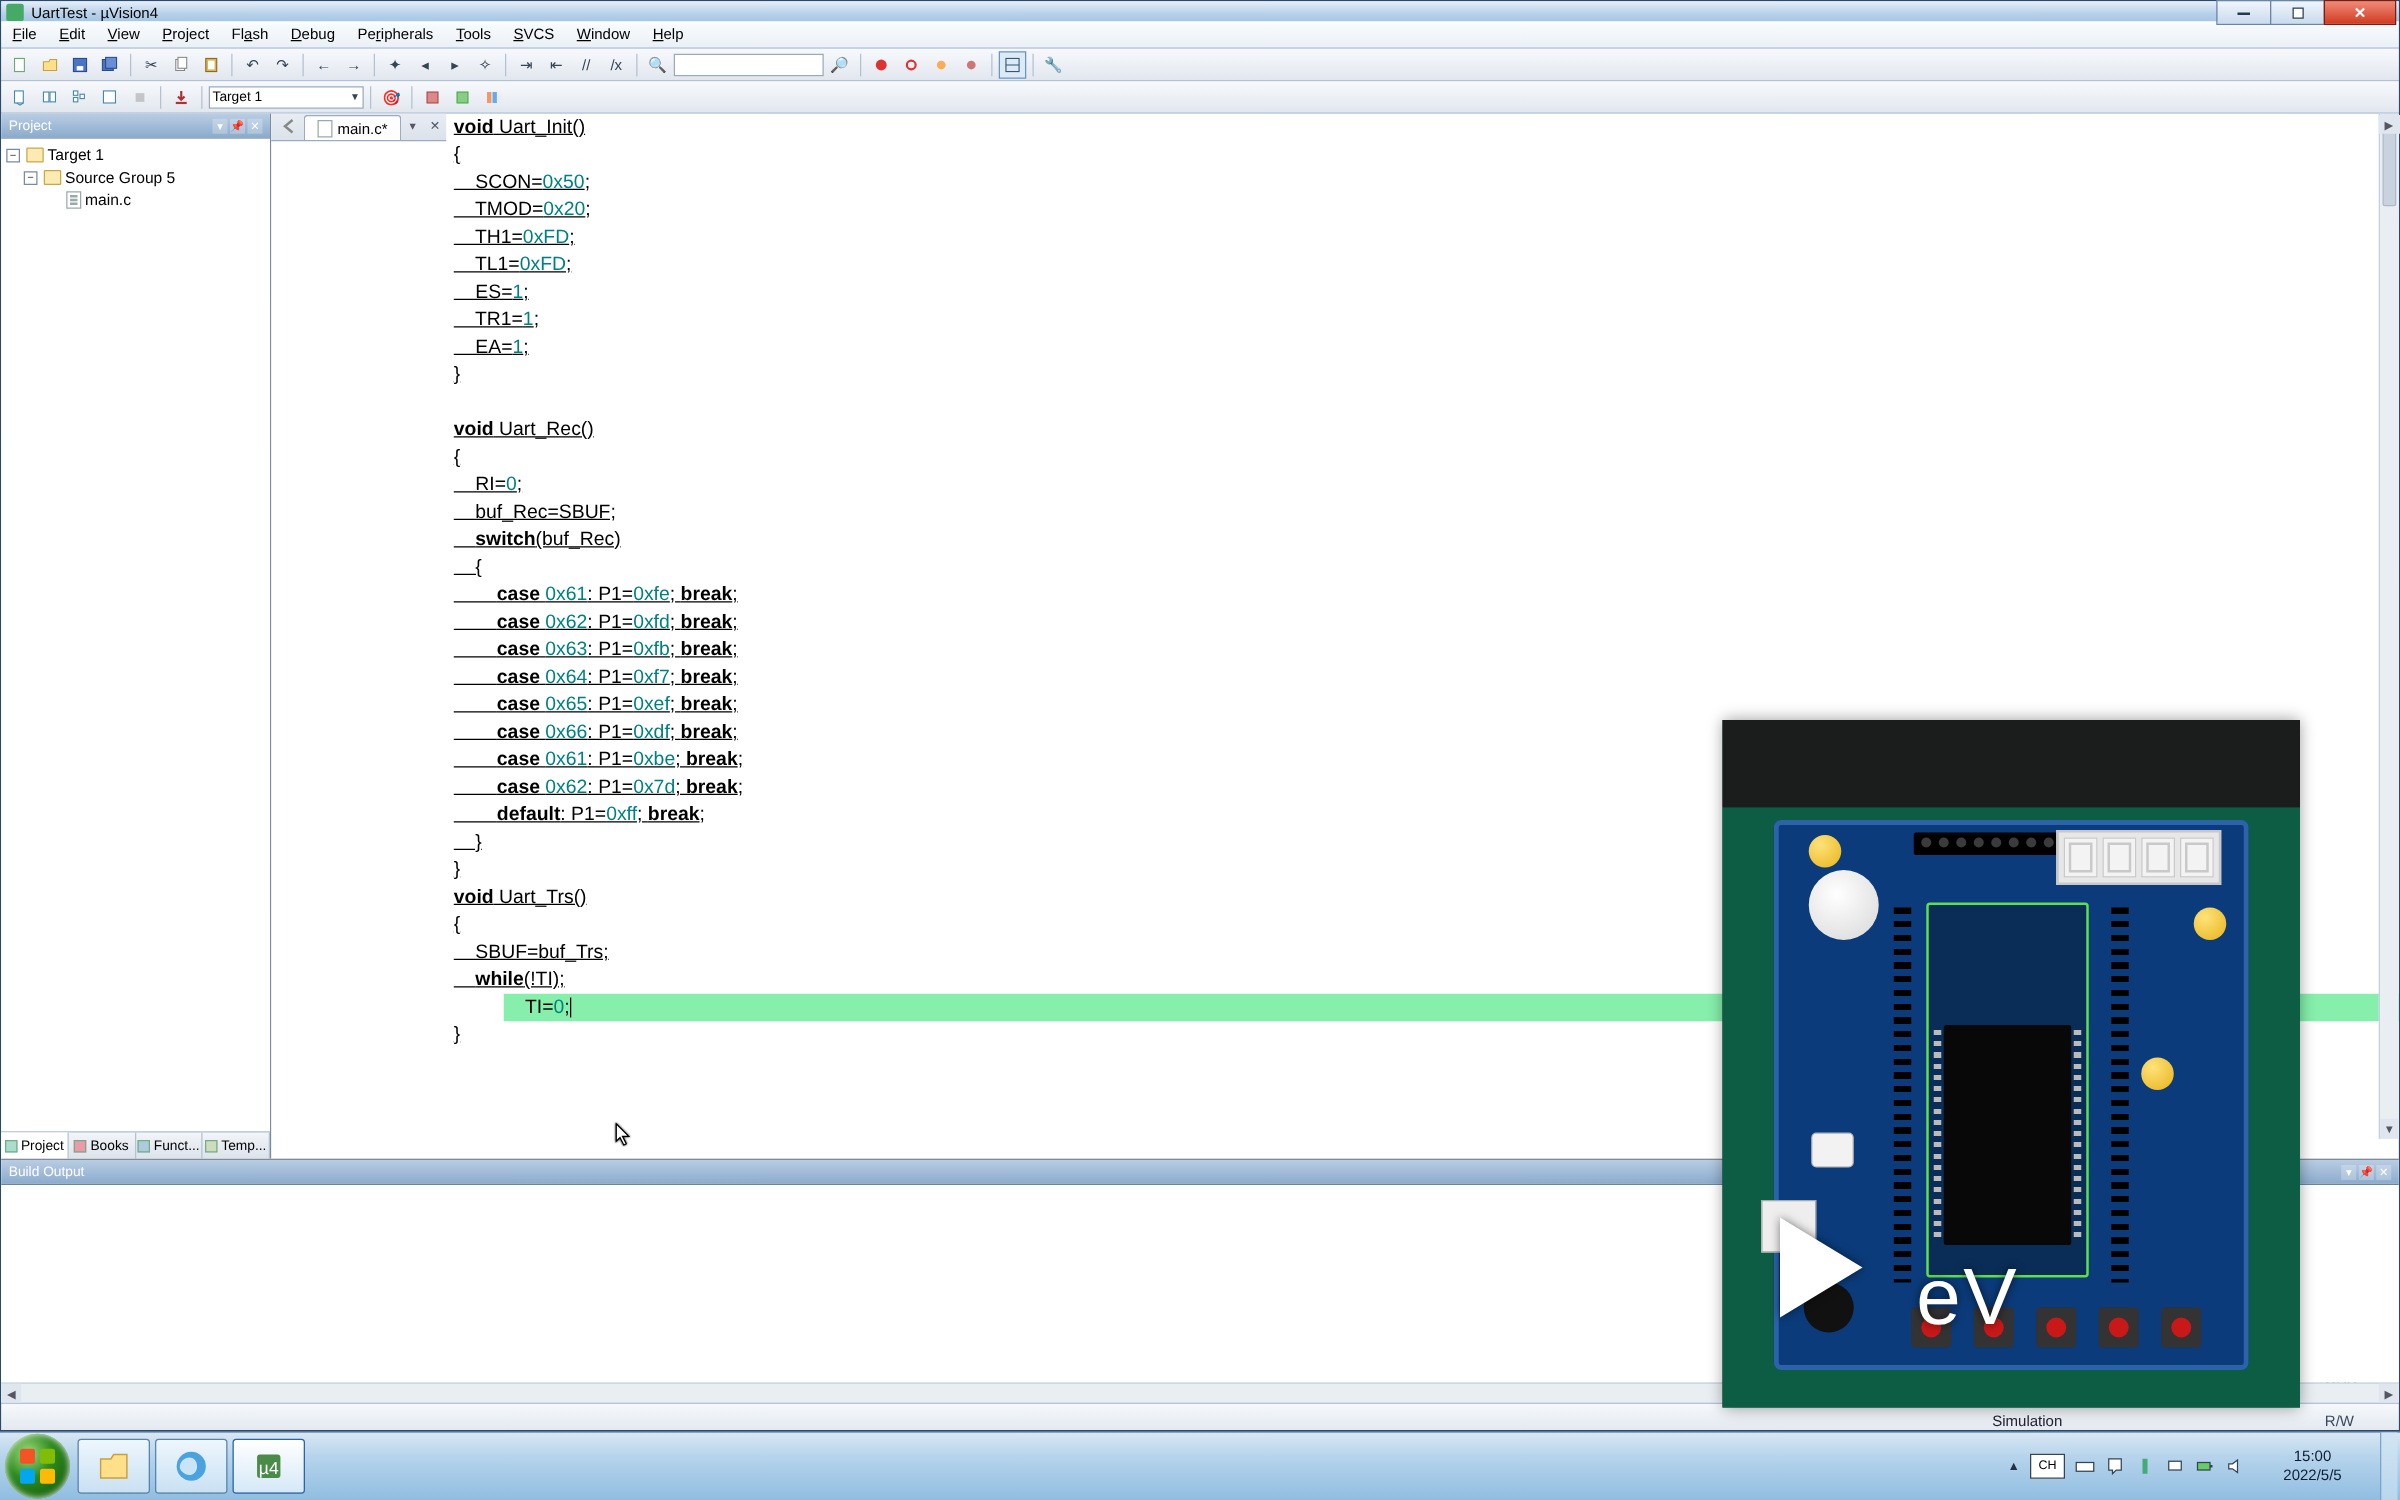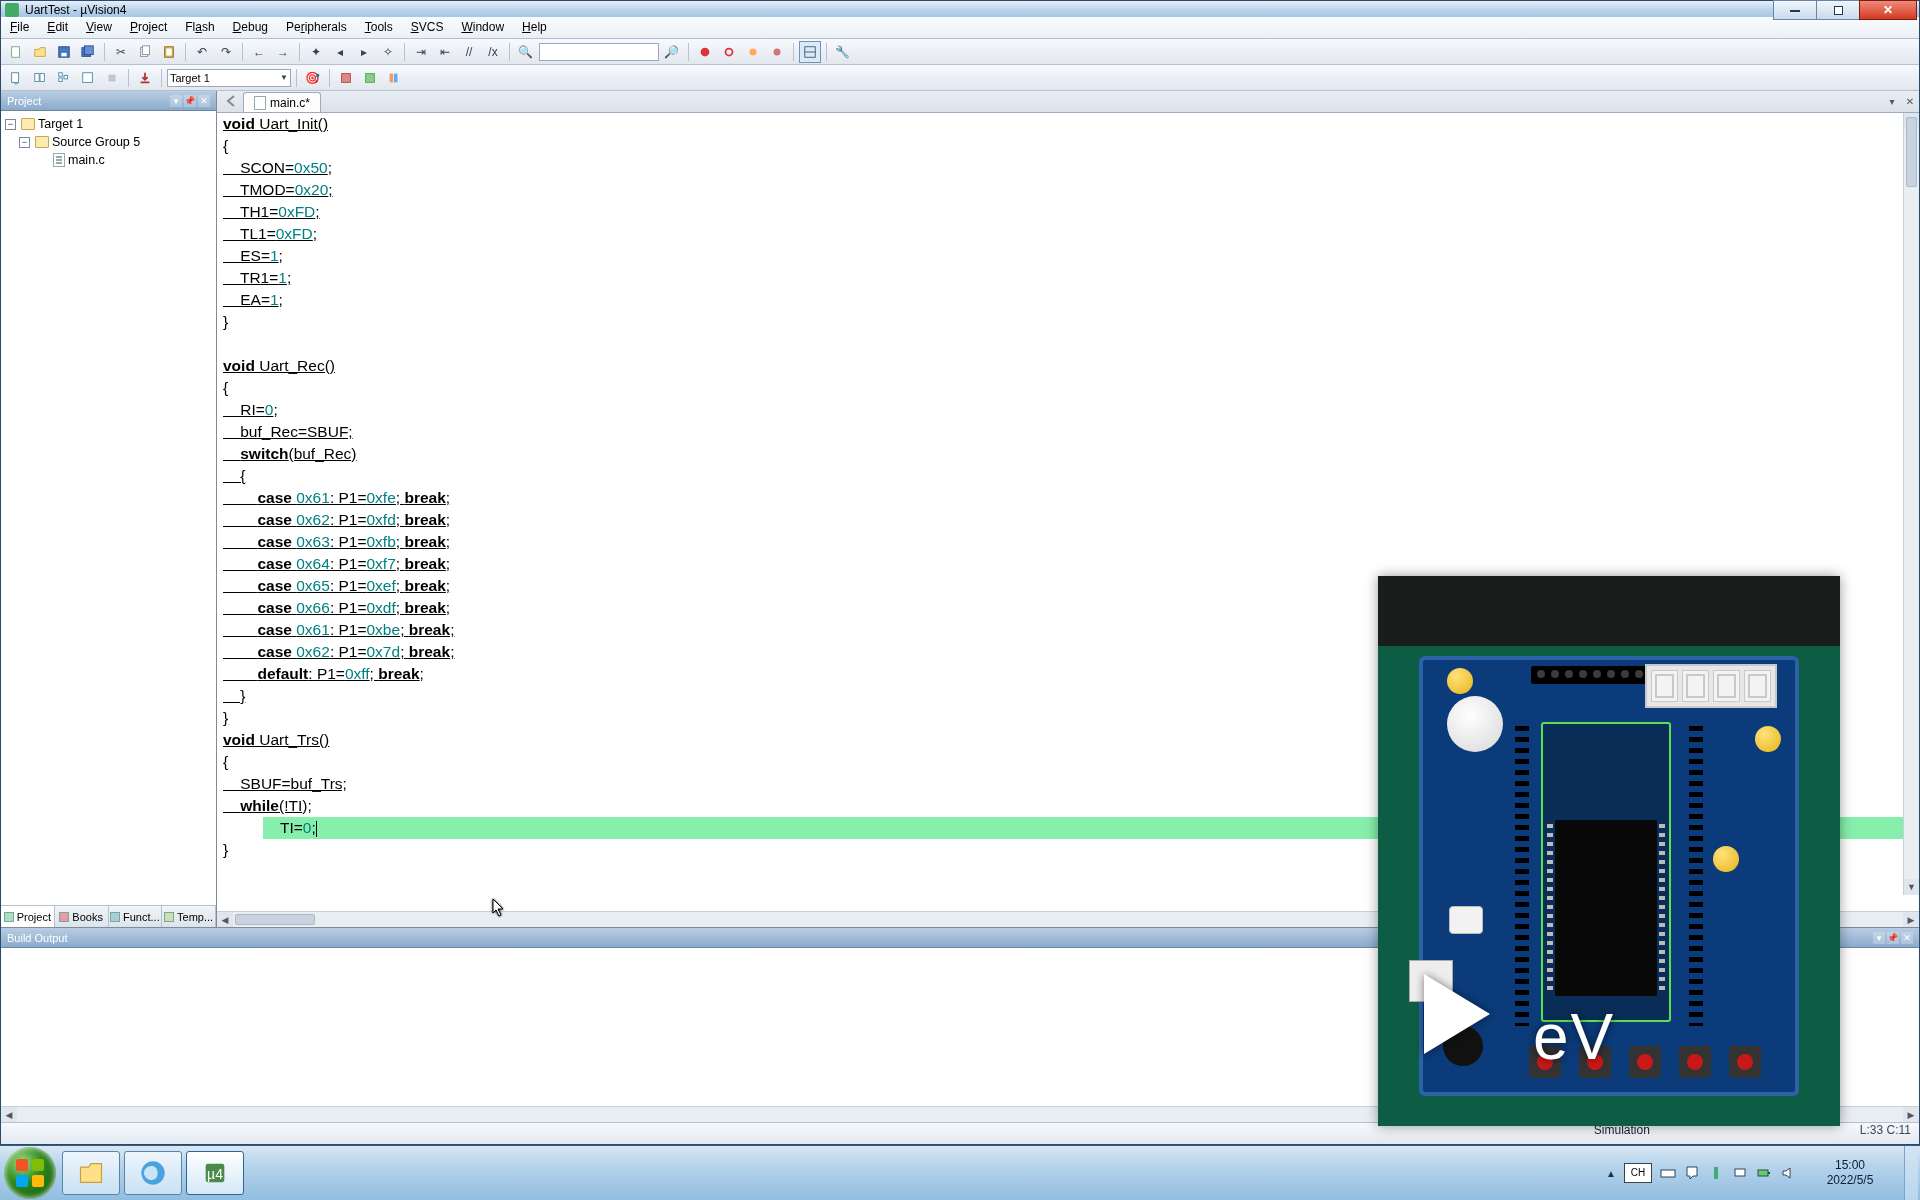--- a/index.html
+++ b/index.html
@@ -55,21 +55,21 @@
 .tree .fic { width:12px; height:14px; background:#fff; border:1px solid #9aa; position:relative; }
 .tree .fic::after { content:""; position:absolute; left:2px; top:2px; right:2px; height:2px; background:#9aa; box-shadow:0 3px 0 #9aa,0 6px 0 #9aa;}
 .tree .ind1 { padding-left:16px; }
 .tree .ind2 { padding-left:36px; }
 .proj-tabs { height:22px; display:flex; border-top:1px solid #b4c1d0; background:linear-gradient(180deg,#f2f5f9,#dce3eb); font-size:11px;}
 .proj-tabs .pt { flex:1; display:flex; align-items:center; justify-content:center; gap:3px; border-right:1px solid #b4c1d0; cursor:default;}
 .proj-tabs .pt.active { background:#fff; }
 .proj-tabs .pt .pic { width:10px; height:10px; background:#adc; border:1px solid #7a8;}
 
 
-.editor-pane { flex:1; display:flex; flex-direction:column; min-width:0; background:#fff;}
+.editor-pane { flex:1; display:flex; flex-direction:row; min-width:0; background:#fff;}
 .file-tabs { height:22px; background:linear-gradient(180deg,#e8edf3,#dbe2ea); display:flex; align-items:flex-end; padding-left:6px; border-bottom:1px solid #9bacc0;}
 .file-tabs .ficon { width:16px; height:16px; margin:0 4px 3px 0; }
 .file-tab { height:20px; background:#fdfdfe; border:1px solid #9bacc0; border-bottom:none; border-radius:3px 3px 0 0; padding:0 10px; font-size:12px; line-height:20px; display:flex; align-items:center; gap:4px;}
 .file-tabs .spacer { flex:1; }
 .file-tabs .ec { width:14px; height:14px; margin:0 2px 3px; font-size:10px; line-height:14px; text-align:center; color:#556; }
 .editor-scroll { flex:1; display:flex; position:relative; overflow:hidden; font-family:Consolas,"Courier New",monospace; font-size:15.5px; line-height:22px;}
 .gutter { width:28px; background:#eef1f5; color:#7c8793; text-align:right; padding:0 4px; border-right:1px solid #d6dde4; user-select:none; font-size:12px; line-height:22px;}
 .code { flex:1; white-space:pre; color:#000; padding-left:6px;text-decoration:underline;}
 .code .kw { color:#000; font-weight:bold; }
 .code .num { color:#008080; }
@@ -87,21 +87,21 @@
 
 
 .build-output { height:195px; display:flex; flex-direction:column; border-top:1px solid #808a99; background:#fff;}
 .build-output .pane-title { background:linear-gradient(180deg,#b9cde3,#8babcd);}
 .build-body { flex:1; background:#fff; position:relative; }
 .build-hsb { height:16px; background:#e9eef3; border-top:1px solid #c6d0db; position:relative;}
 .build-hsb .arrow { position:absolute; top:0; bottom:0; width:16px; text-align:center; font-size:9px; line-height:16px; color:#556; background:#dfe6ee;}
 .build-hsb .al{left:0;} .build-hsb .ar{right:0;}
 
 
-.app-status { height:22px; background:linear-gradient(180deg,#f6f9fc,#e3e9f0); border-top:1px solid #b4c1d0; display:flex; align-items:flex-start; font-size:12px; padding:0 8px;}
+.app-status { height:22px; background:linear-gradient(180deg,#f6f9fc,#e3e9f0); border-top:1px solid #b4c1d0; display:flex; align-items:flex-end; font-size:12px; padding:0 8px;}
 .app-status .seg { padding:0 10px; color:#223;}
 .app-status .sim { margin-left:auto; margin-right:210px; color:#223;}
 .app-status .right { display:flex; gap:14px; color:#3a4a5c;flex-direction:column;}
 
 
 .taskbar { position:absolute; left:0; right:0; bottom:0; height:55px; background:linear-gradient(180deg,#d9e7f3 0%, #b7d4ec 35%, #90bde0 100%); border-top:1px solid #365c85; display:flex; align-items:center;}
 .start-orb { width:52px; height:52px; margin:2px 4px; border-radius:50%; background:radial-gradient(circle at 35% 30%, #9edc7e 0%, #2e8b1e 40%, #0a4a06 100%); position:relative; box-shadow:0 0 6px #fff inset;}
 .start-orb .flag { position:absolute; left:12px; top:12px; width:28px; height:28px;}
 .start-orb .fc { position:absolute; width:12px; height:12px; border-radius:2px; filter:blur(.3px);}
 .task-item { width:58px; height:44px; border:1px solid #5b84ad; background:linear-gradient(180deg,#eef6fd,#c9e1f3); margin:0 2px; display:flex; align-items:center; justify-content:center; border-radius:3px;}

